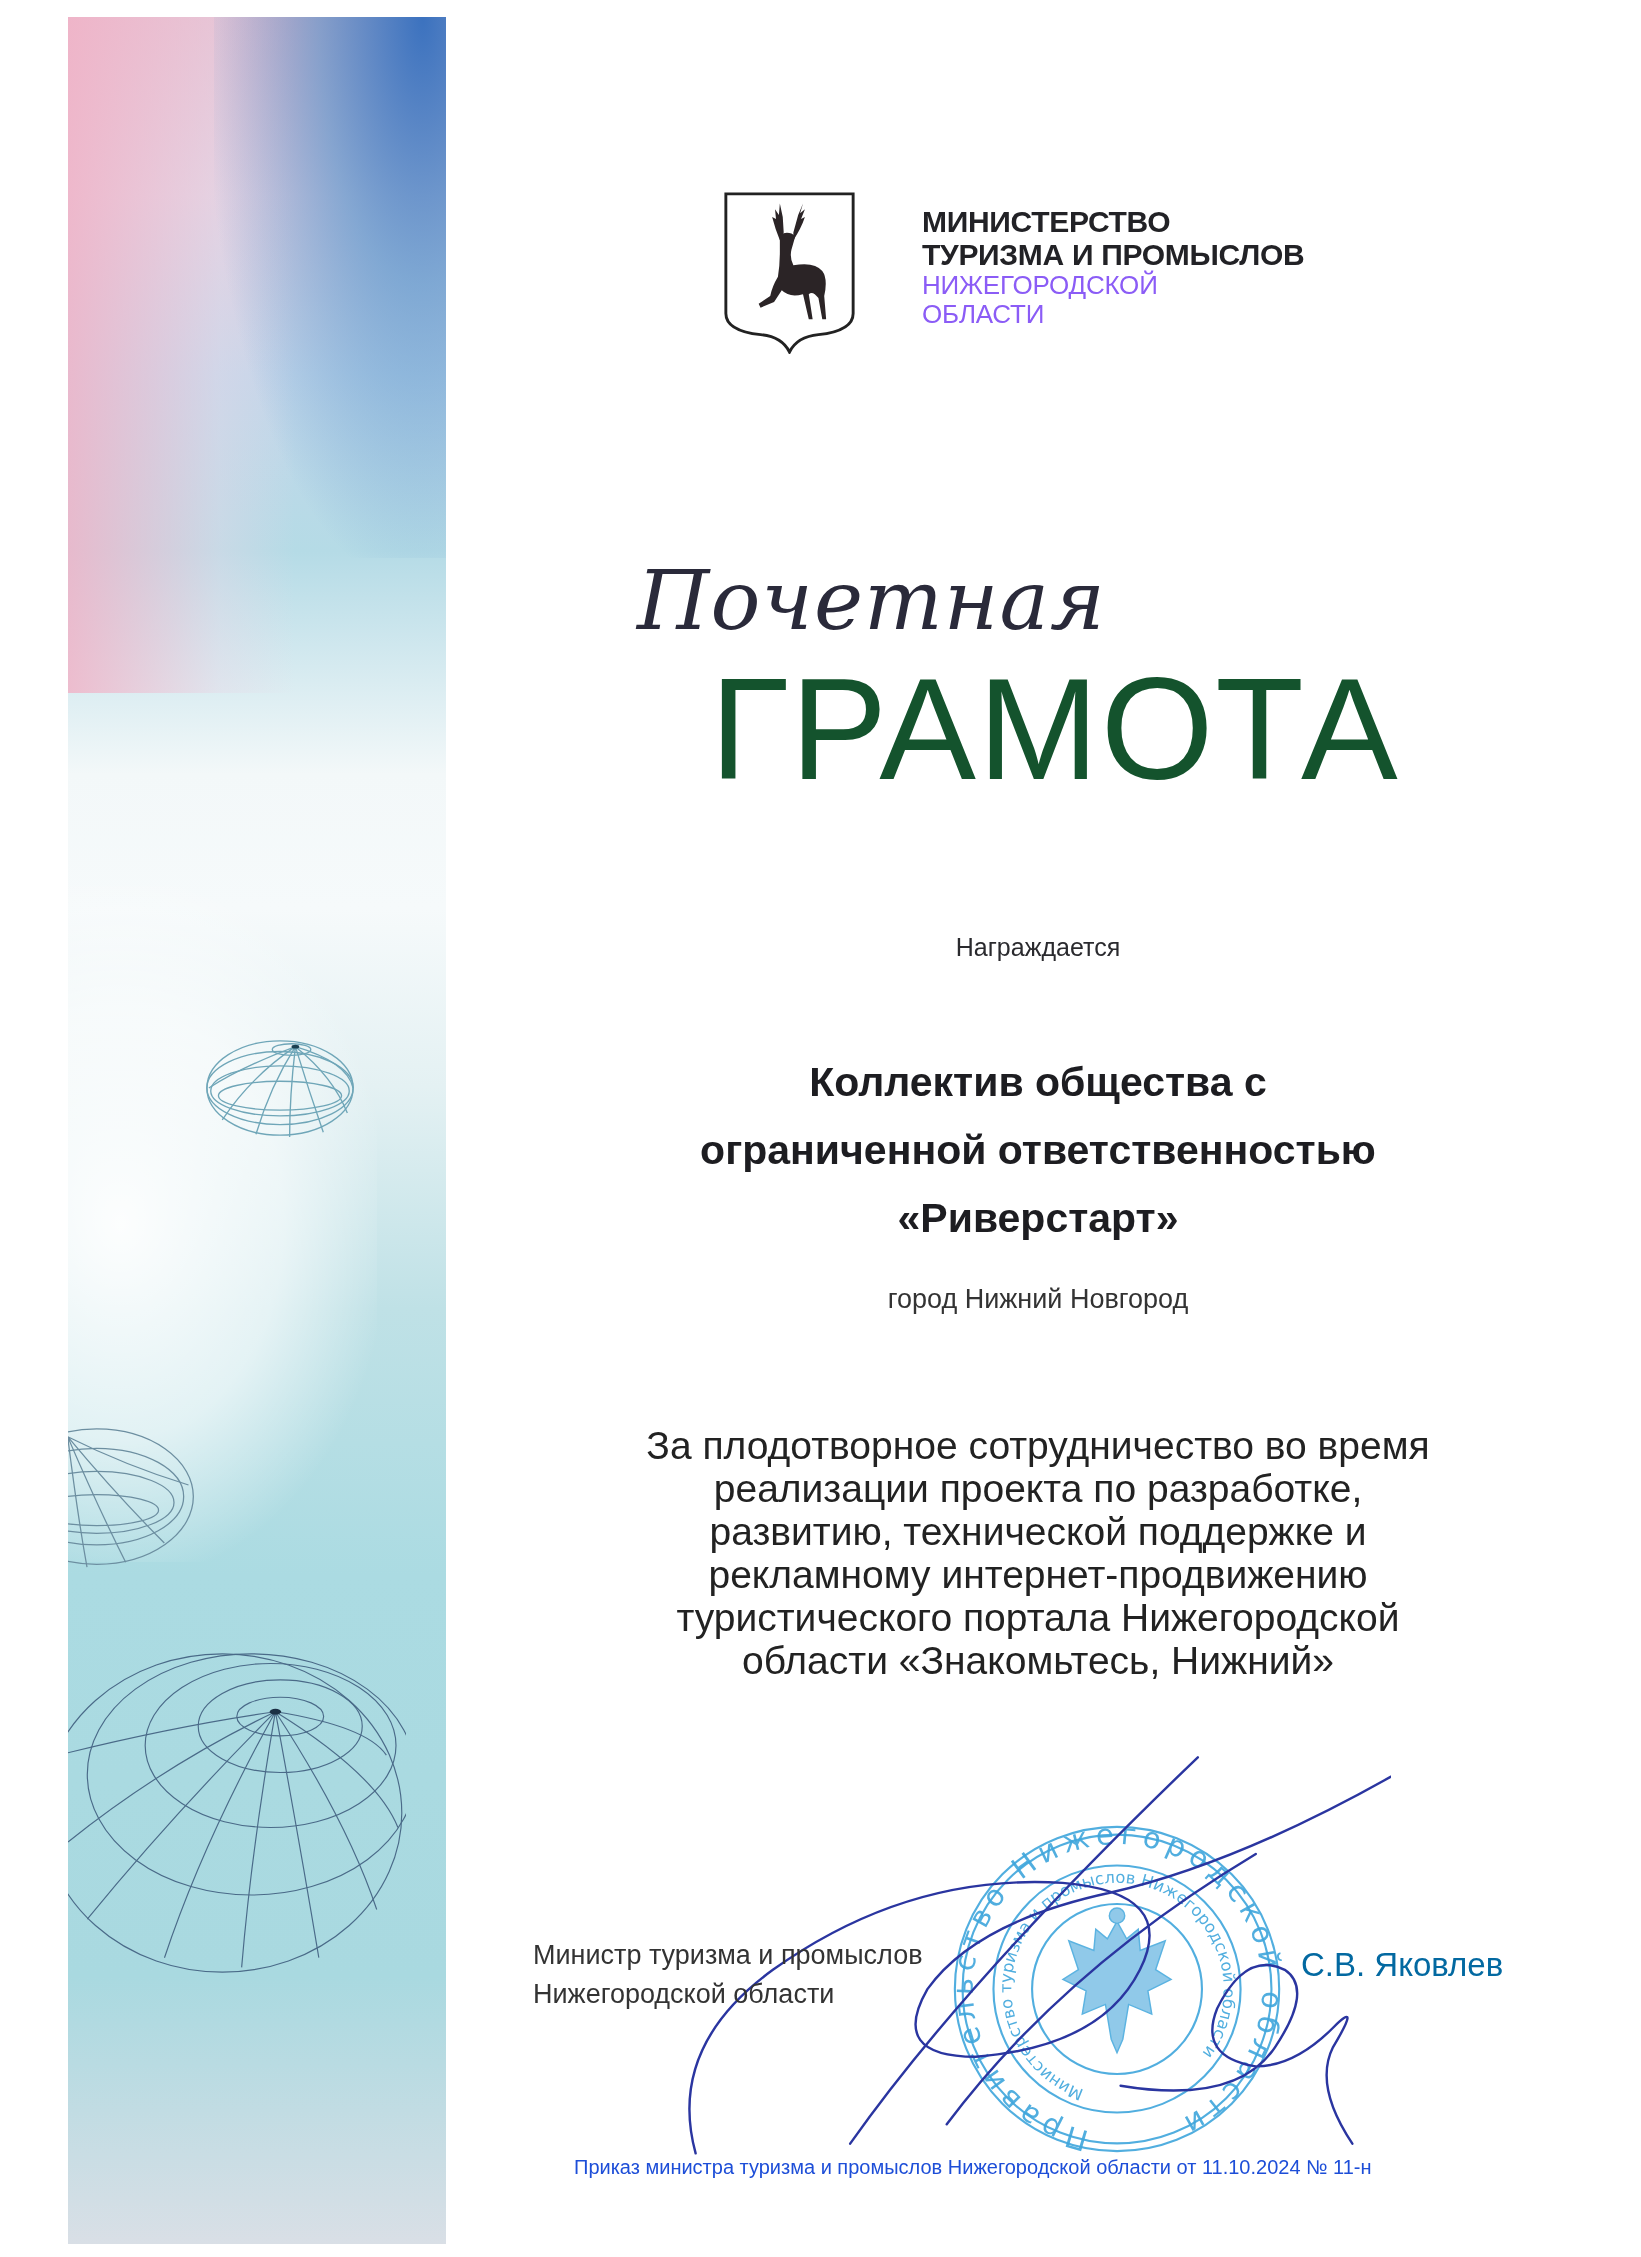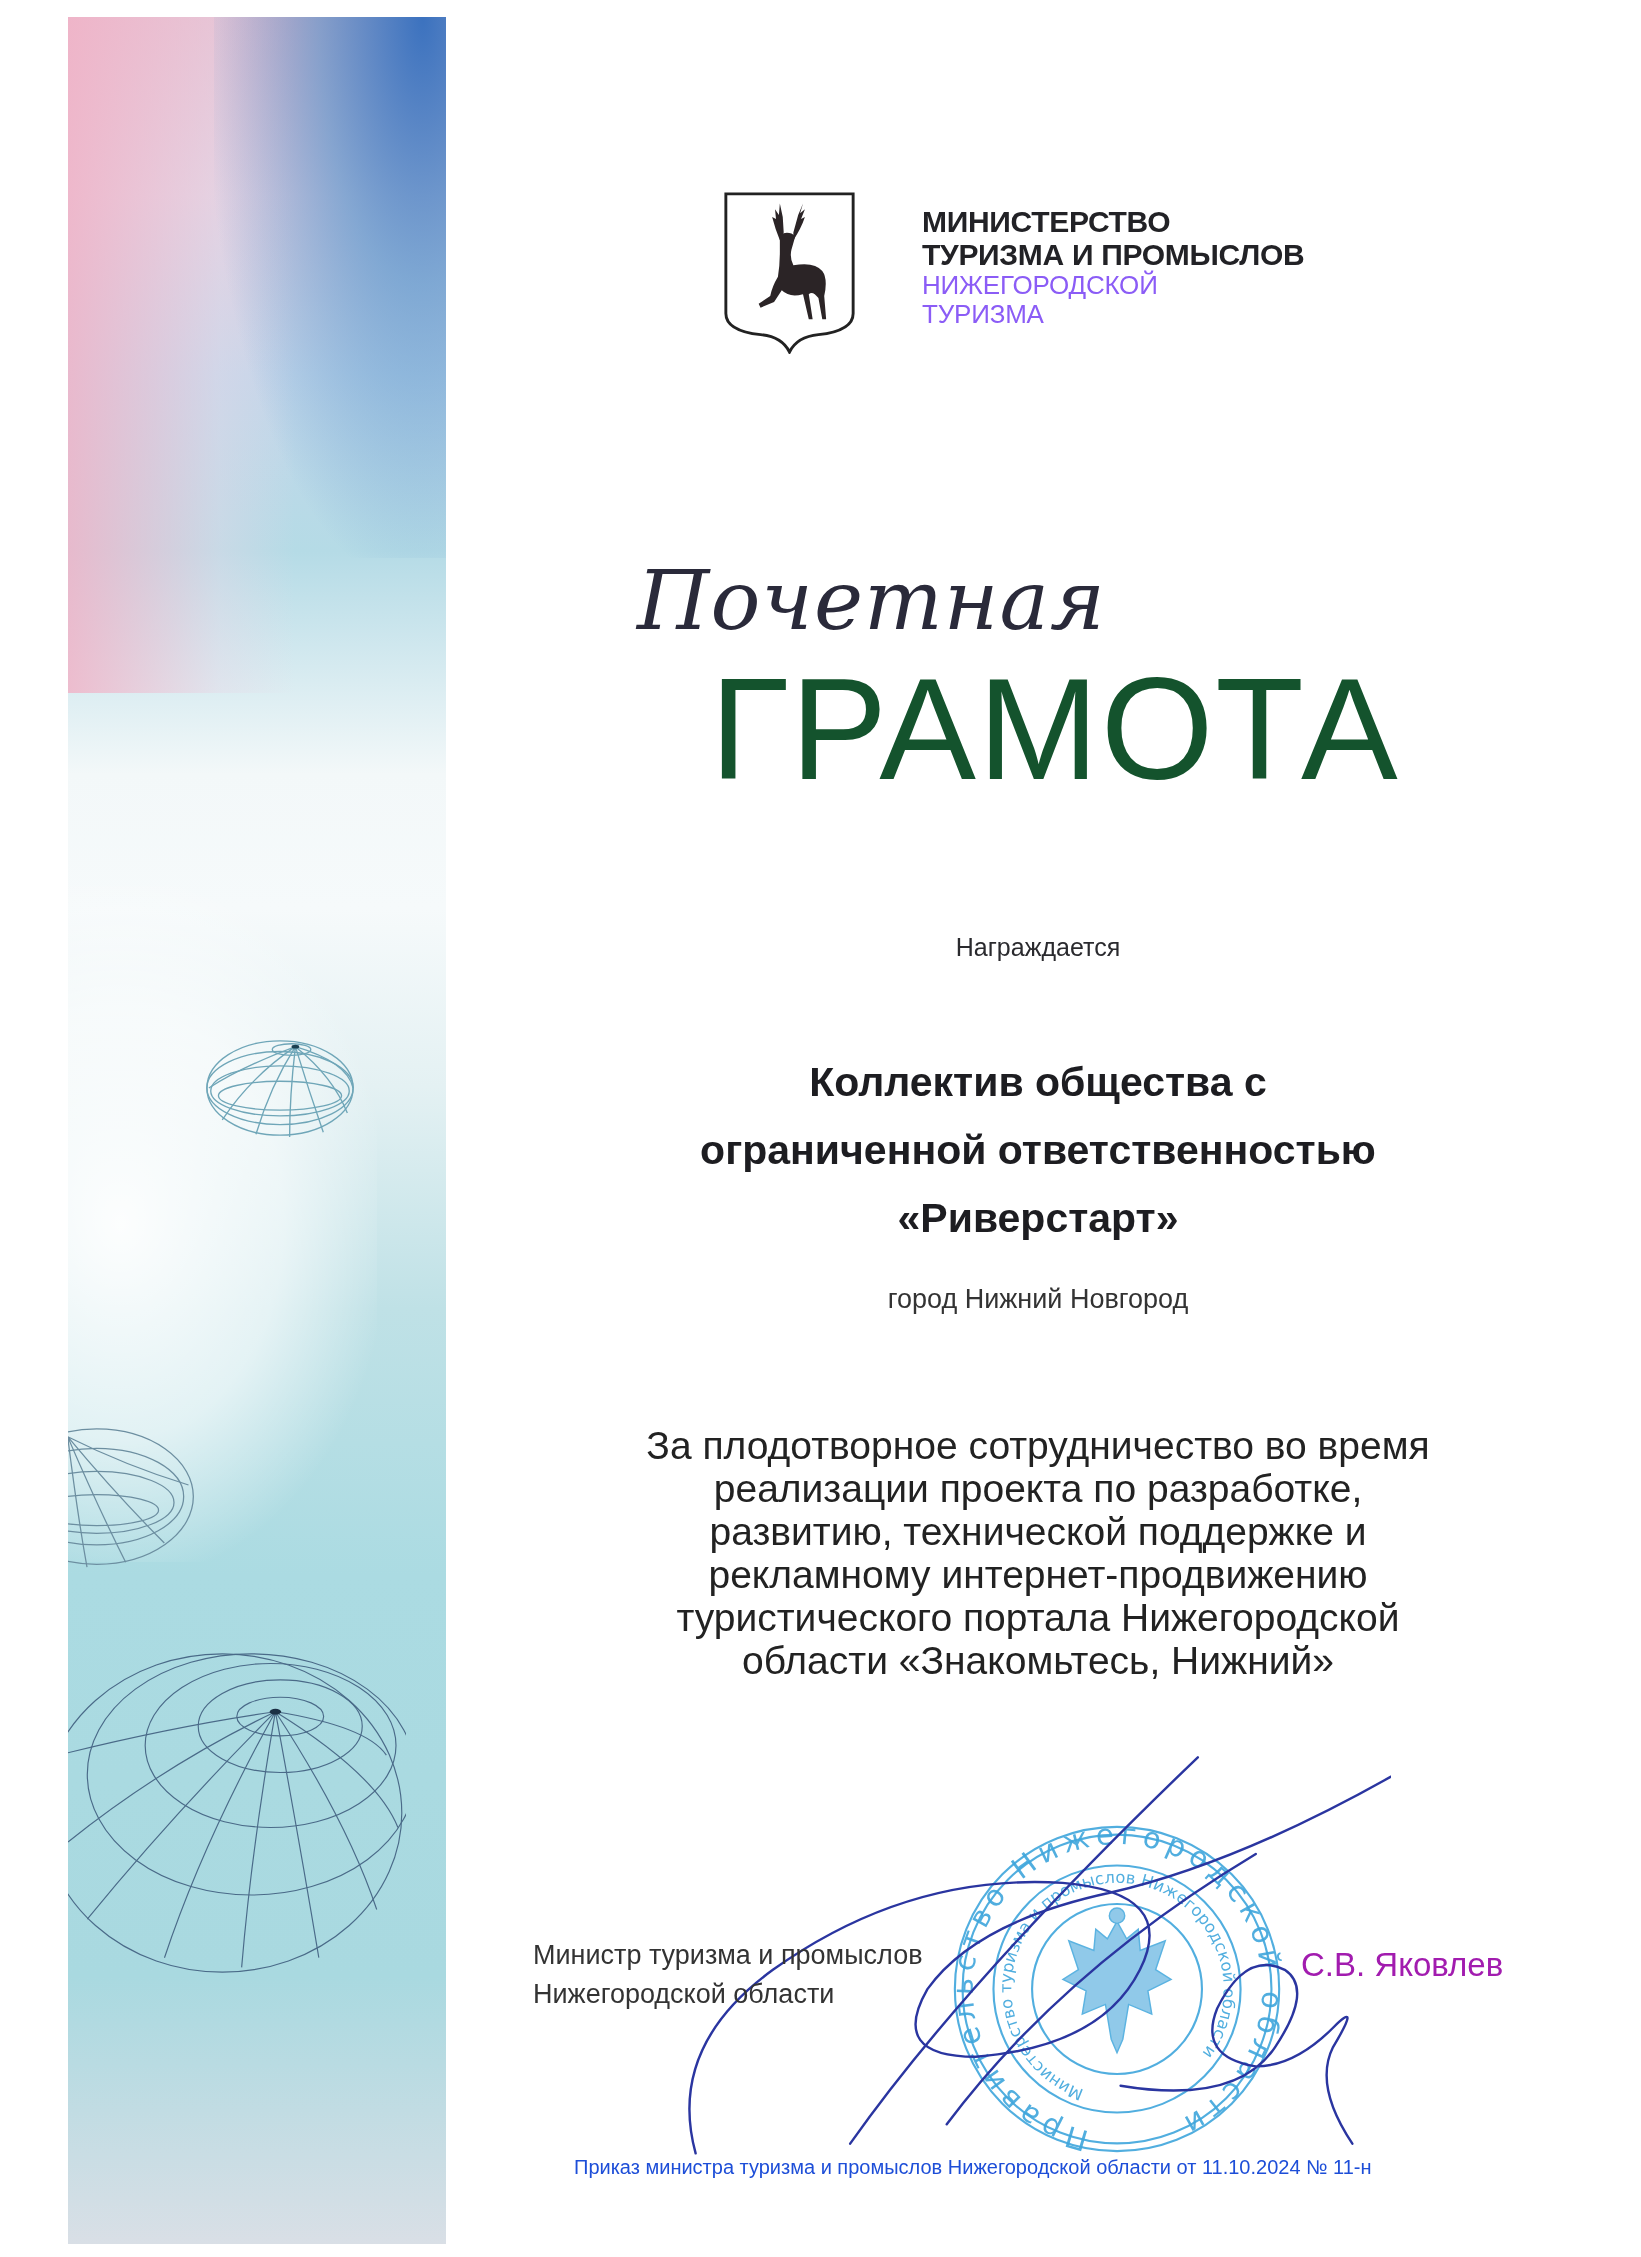--- a/index.html
+++ b/index.html
@@ -45,21 +45,21 @@
       font-size: 145px; line-height: 145px; color: #14532d; letter-spacing: 1.9px;
     }
 
     .center { position: absolute; left: 502px; width: 1072px; text-align: center; }
     .awarded { top: 933px; font-size: 25px; color: #2a2a2e; }
     .recipient { top: 1048px; font-weight: 700; font-size: 41px; line-height: 68px; color: #1d1d21; }
     .city { top: 1284px; font-size: 27px; color: #333; }
     .reason { top: 1424px; font-size: 39px; line-height: 43px; color: #222; }
 
     .sig-left { position: absolute; left: 533px; top: 1936px; font-size: 27px; line-height: 39px; color: #333; }
-    .sig-name { position: absolute; left: 1301px; top: 1946px; font-size: 33px; color: #a21caf; }
+    .sig-name { position: absolute; left: 1301px; top: 1946px; font-size: 33px; color: #0369a1; }
     .seal { position: absolute; left: 951px; top: 1815px; width: 333px; height: 348px; }
     .signature { position: absolute; left: 657px; top: 1738px; width: 734px; height: 425px; pointer-events: none; }
 
     .order { position: absolute; left: 574px; top: 2156px; font-size: 20px; color: #1d4ed8; }
   </style>
 </head>
 <body>
 
 <div class="strip">
   <div class="strip-blue"></div>
@@ -106,21 +106,21 @@
     <path d="M60 52 Q55 40 52 28 L56 30 L55 20 L59 26 L60 14 L63 28 L64 44 Z"></path>
     <path d="M74 52 Q82 40 86 28 L82 30 L86 20 L81 24 L84 14 L79 26 L74 44 Z"></path>
     <path d="M60 46 Q70 42 76 48 L72 62 Q70 70 74 78 Q96 74 104 84 Q110 92 106 110 L108 134 L104 134 L100 112 Q94 104 90 108 L94 134 L90 134 L84 108 Q70 112 62 104 L54 116 L40 122 L38 118 L50 110 Q52 100 58 90 Q60 78 60 64 Z"></path>
   </g>
 </svg>
 
 <div class="ministry">
   <div class="l1">МИНИСТЕРСТВО</div>
   <div class="l2">ТУРИЗМА И ПРОМЫСЛОВ</div>
   <div class="l3">НИЖЕГОРОДСКОЙ</div>
-  <div class="l4">ТУРИЗМА</div>
+  <div class="l4">ОБЛАСТИ</div>
 </div>
 
 <div class="title-script">Почетная</div>
 <div class="title-main">ГРАМОТА</div>
 
 <div class="center awarded">Награждается</div>
 
 <div class="center recipient">
   <div>Коллектив общества с</div>
   <div>ограниченной ответственностью</div>

